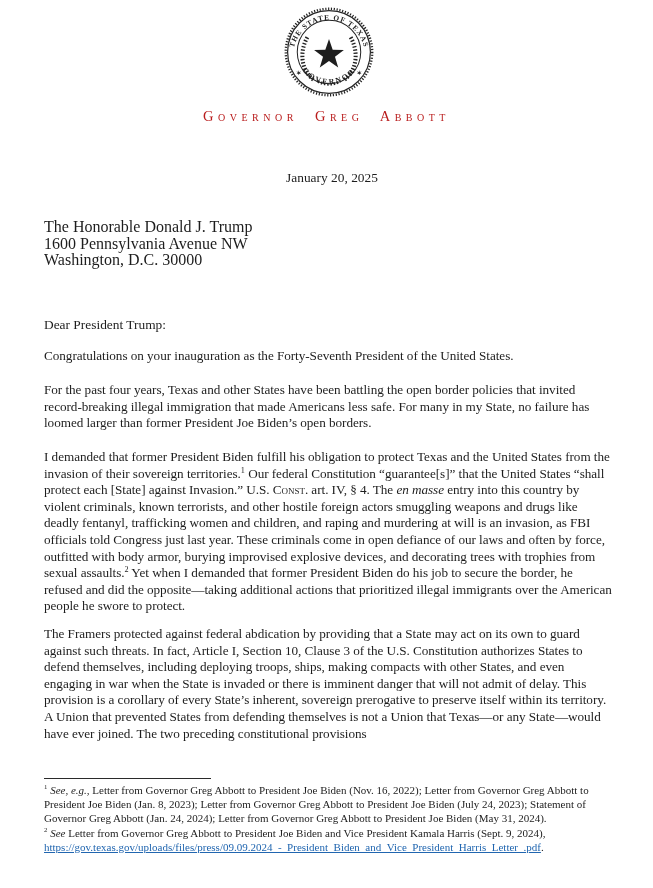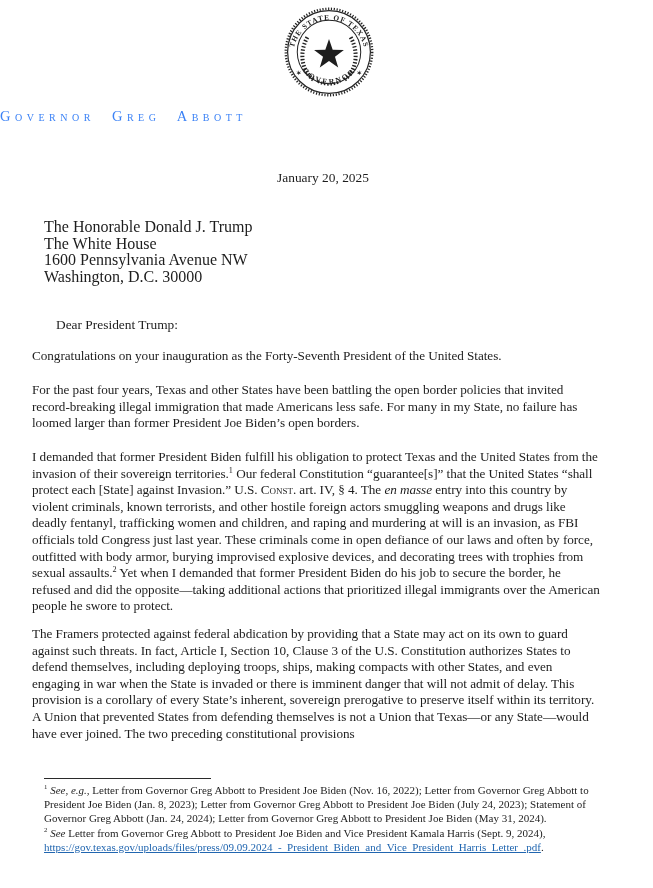--- a/index.html
+++ b/index.html
@@ -8,31 +8,31 @@
     width:653px;height:888px;
     background:#ffffff;
     font-family:"Liberation Serif","DejaVu Serif",serif;
     color:#1d1d1d;
     overflow:hidden;
   }
   .abs{position:absolute;}
   .seal{left:283px;top:6px;width:92px;height:92px;}
   .gov-name{
     left:0;top:108px;width:653px;
-    text-align:left;
+    text-align:center;
     font-variant:small-caps;
     font-size:14.5px;
     letter-spacing:4.5px;
     word-spacing:9px;
-    color:#3b82f6;
+    color:#b91c1c;
   }
-  .date-line{left:32px;top:170px;width:568px;text-align:center;text-indent:14px;font-size:13.4px;}
+  .date-line{left:41px;top:170px;width:568px;text-align:center;text-indent:14px;font-size:13.4px;}
   .address{left:44px;top:219px;font-size:16px;line-height:16.7px;white-space:nowrap;}
-  .salutation{left:56px;top:317px;font-size:13.4px;}
-  .para{left:32px;width:568px;font-size:13.2px;line-height:16.6px;letter-spacing:-0.05px;margin:0;}
+  .salutation{left:44px;top:317px;font-size:13.4px;}
+  .para{left:44px;width:568px;font-size:13.2px;line-height:16.6px;letter-spacing:-0.05px;margin:0;}
   .para-1{top:348px;}
   .para-2{top:382px;}
   .para-3{top:449px;}
   .para-4{top:626px;}
   .fn-rule{left:44px;top:778px;width:167px;height:0;border-top:1.4px solid #2a2a2a;}
   .footnotes{left:44px;top:783px;width:568px;font-size:11px;line-height:14.2px;}
   .footnotes p{margin:0;}
   .i{font-style:italic;font-family:Liberation Serif, serif;}
   .sc{font-variant:small-caps;}
   sup{font-size:0.62em;line-height:0;vertical-align:super;}
@@ -65,21 +65,20 @@
     <path d="M 38,82 Q 50,88 62,82" fill="none" stroke="#242424" stroke-width="3.2" stroke-dasharray="1.6 1.9"></path>
     <polygon fill="#1e1e1e" points="50,36 54,47.5 66.2,47.7 56.5,55.1 60,66.8 50,59.8 40,66.8 43.5,55.1 33.8,47.7 46,47.5"></polygon>
   </svg>
 
   <div class="abs gov-name">Governor Greg Abbott</div>
 
   <div class="abs date-line">January 20, 2025</div>
 
   <div class="abs address">
     <div>The Honorable Donald J. Trump</div>
-    <div>The White House</div>
     <div>1600 Pennsylvania Avenue NW</div>
     <div>Washington, D.C. 30000</div>
   </div>
 
   <div class="abs salutation">Dear President Trump:</div>
 
   <p class="abs para para-1"><span>Congratulations on your inauguration as the Forty-Seventh President of the United States.</span></p>
   <p class="abs para para-2"><span>For the past four years, Texas and other States have been battling the open border policies that invited record-breaking illegal immigration that made Americans less safe. For many in my State, no failure has loomed larger than former President Joe Biden’s open borders.</span></p>
   <p class="abs para para-3"><span>I demanded that former President Biden fulfill his obligation to protect Texas and the United States from the invasion of their sovereign territories.</span><sup>1</sup><span> Our federal Constitution “guarantee[s]” that the United States “shall protect each [State] against Invasion.” U.S. </span><span class="sc">Const.</span><span> art. IV, § 4. The </span><span class="i">en masse</span><span> entry into this country by violent criminals, known terrorists, and other hostile foreign actors smuggling weapons and drugs like deadly fentanyl, trafficking women and children, and raping and murdering at will is an invasion, as FBI officials told Congress just last year. These criminals come in open defiance of our laws and often by force, outfitted with body armor, burying improvised explosive devices, and decorating trees with trophies from sexual assaults.</span><sup>2</sup><span> Yet when I demanded that former President Biden do his job to secure the border, he refused and did the opposite—taking additional actions that prioritized illegal immigrants over the American people he swore to protect.</span></p>
   <p class="abs para para-4"><span>The Framers protected against federal abdication by providing that a State may act on its own to guard against such threats. In fact, Article I, Section 10, Clause 3 of the U.S. Constitution authorizes States to defend themselves, including deploying troops, ships, making compacts with other States, and even engaging in war when the State is invaded or there is imminent danger that will not admit of delay. This provision is a corollary of every State’s inherent, sovereign prerogative to preserve itself within its territory. A Union that prevented States from defending themselves is not a Union that Texas—or any State—would have ever joined. The two preceding constitutional provisions</span></p>

